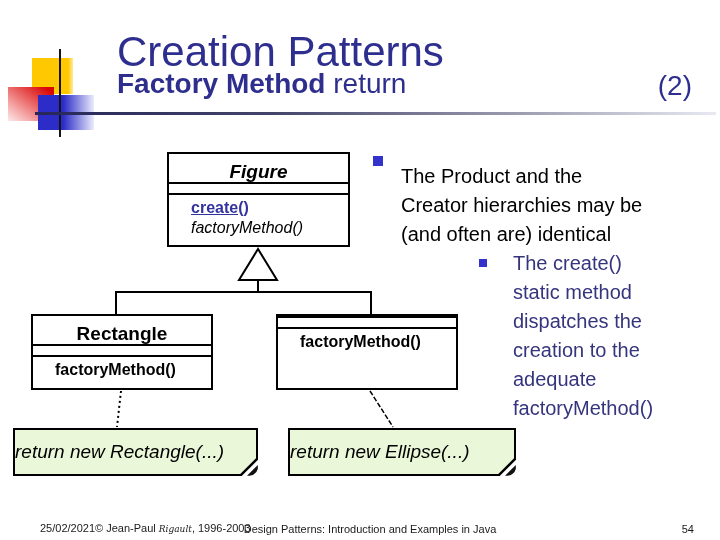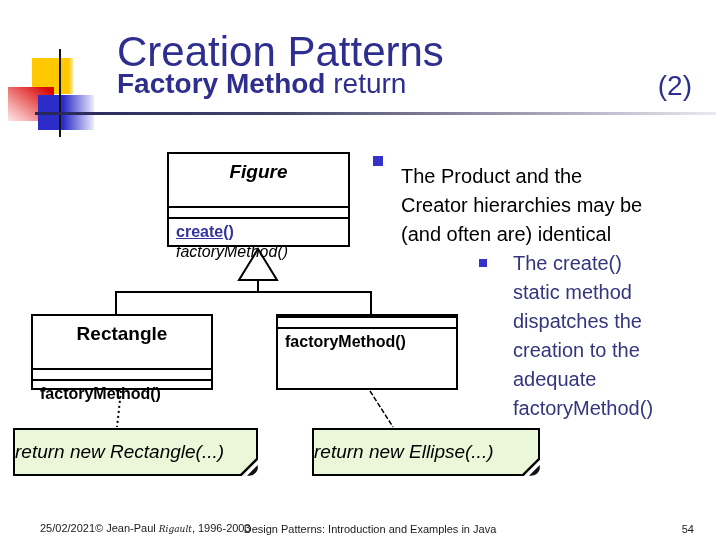--- a/index.html
+++ b/index.html
@@ -19,38 +19,38 @@
   .dec-yellow{left:32px;top:58px;width:41px;height:36px;
               background:linear-gradient(to right,#FFC800 88%,#ffe9a0);}
   .dec-red{left:8px;top:87px;width:46px;height:34px;
            background:linear-gradient(to bottom left,#d90606 10%,#f4a0a0 70%,#fde9e9);}
   .dec-blue{left:38px;top:95px;width:56px;height:35px;
             background:linear-gradient(to right,#2c2cc8 45%,#ececfd);}
   .dec-vline{left:59px;top:49px;width:2px;height:88px;background:#141414;}
 
   
   .uml-class{background:#fff;border:2px solid #000;box-sizing:border-box;}
-  .uml-title{height:52px;line-height:36px;text-align:center;font-weight:bold;font-size:19px;color:#000;}
+  .uml-title{height:28px;line-height:36px;text-align:center;font-weight:bold;font-size:19px;color:#000;}
   .uml-title.abstract{font-style:italic;}
   .uml-attrs{height:11px;border-top:2px solid #000;box-sizing:border-box;}
-  .uml-ops{border-top:2px solid #000;padding:3px 0 0 7px;font-size:16px;color:#000;}
+  .uml-ops{border-top:2px solid #000;padding:3px 0 0 22px;font-size:16px;color:#000;}
   .uml-ops .op{line-height:20px;}
   .figure-box{left:167px;top:152px;width:183px;height:95px;}
   .rectangle-box{left:31px;top:314px;width:182px;height:76px;}
   .ellipse-box{left:276px;top:314px;width:182px;height:76px;}
   .create-link{color:#3333A0;text-decoration:underline;font-weight:600;cursor:pointer;}
   .abstract-op{font-style:italic;}
   .concrete-op{font-weight:bold;line-height:21px;}
 
   
   .uml-note{background:#EAF7D9;border:2px solid #000;box-sizing:border-box;
             font-style:italic;font-size:19px;color:#000;line-height:44px;
             white-space:nowrap;}
   .note-rect{left:13px;top:428px;width:245px;height:48px;}
-  .note-ell{left:288px;top:428px;width:228px;height:48px;margin-left:24px;}
+  .note-ell{left:288px;top:428px;width:228px;height:48px;}
   .fold{position:absolute;right:-2px;bottom:-2px;width:18px;height:18px;}
 
   
   .connectors{left:0;top:0;width:720px;height:540px;pointer-events:none;}
 
   
   .bullet-square{background:#3333CC;}
   .b1-square{left:373px;top:156px;width:10px;height:10px;}
   .b2-square{left:479px;top:259px;width:8px;height:8px;}
   .bullet-text{font-size:20px;line-height:29px;white-space:pre-line;}

